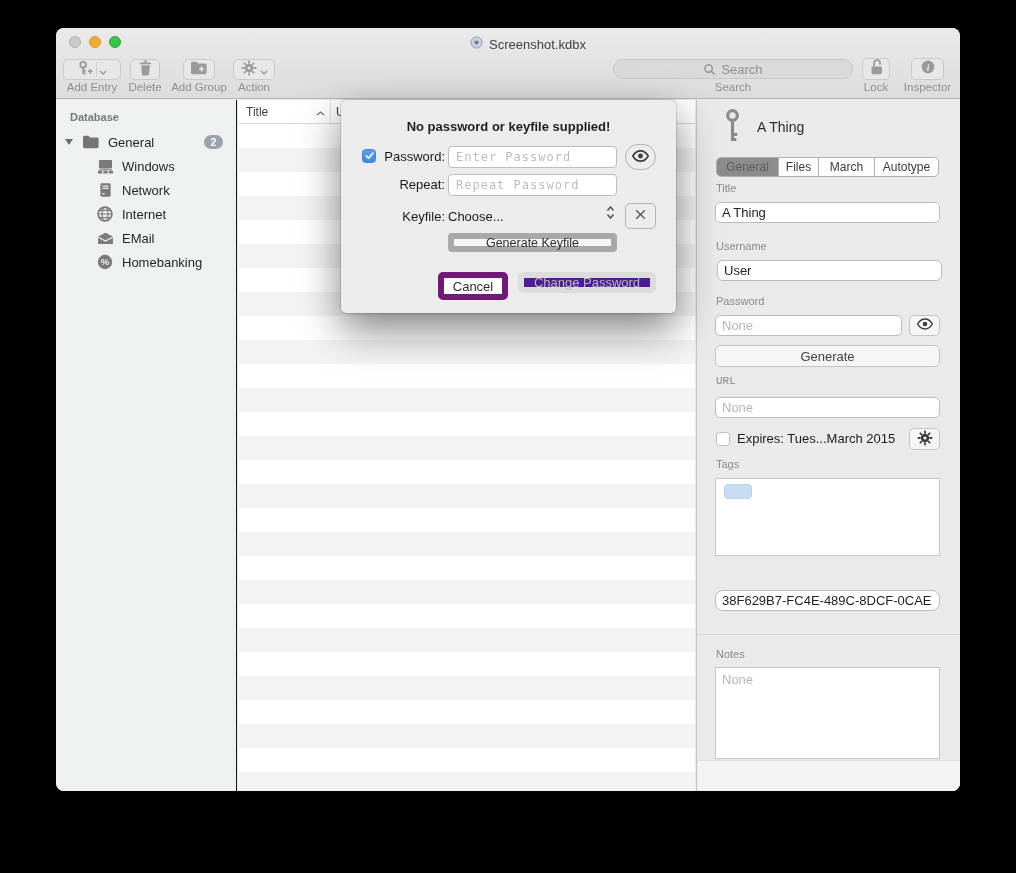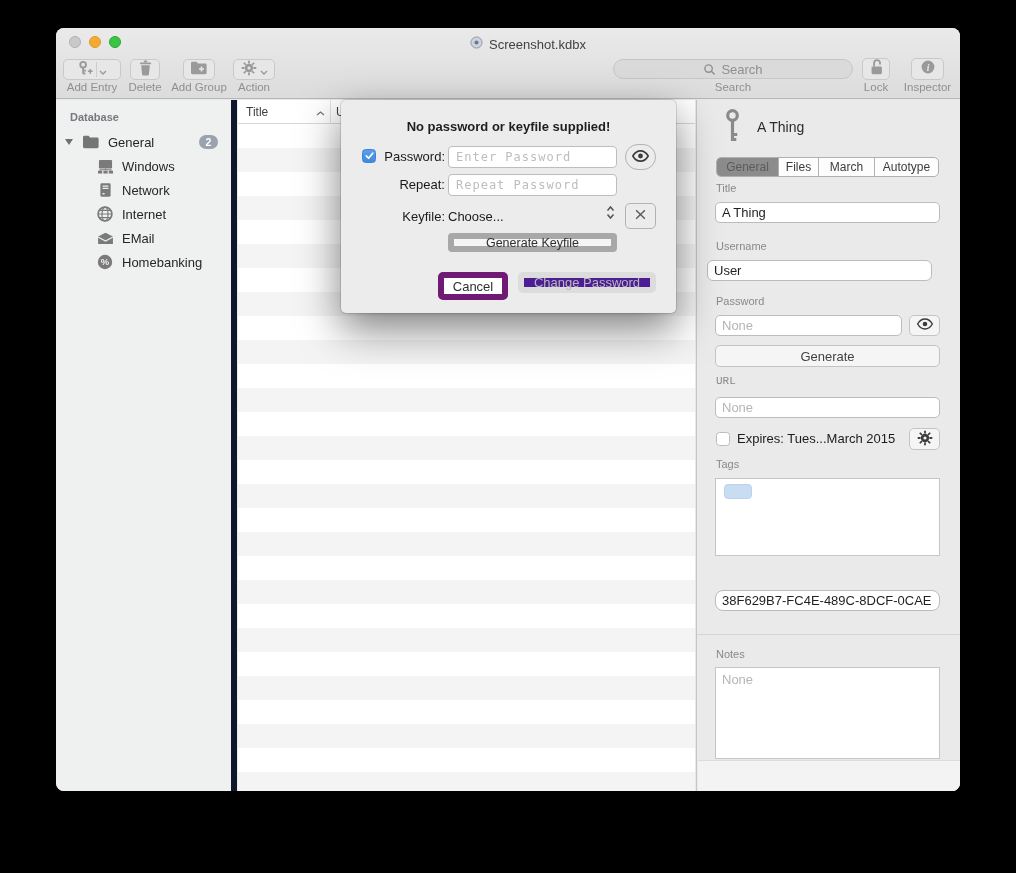--- a/index.html
+++ b/index.html
@@ -30,21 +30,21 @@
   .split-div { width:1px; height:15px; background:#cdcdcd; margin:0 2px; }
   .search-pill { position:absolute; left:557px; top:31px; width:240px; height:20px;
                  border-radius:10px; background:#dadada; border:1px solid #c6c6c6;
                  display:flex; align-items:center; justify-content:center; gap:5px;
                  color:#8f8f8f; font-size:13px; }
 
   
   .content { position:absolute; left:0; top:72px; width:904px; height:691px; }
 
   .sidebar { position:absolute; left:0; top:0; width:181px; height:691px;
-             background:#eff0f0; border-right:6px solid #0f172a; }
+             background:#eff0f0; border-right:1px solid #0f172a; }
   .sb-header { margin:11px 0 7px 14px; font-size:11px; font-weight:bold; color:#75797d; }
   .sb-row { height:24px; display:flex; align-items:center; font-size:13px; color:#262626; }
   .sb-root { padding-left:9px; }
   .sb-child { padding-left:40px; }
   .disc { width:0; height:0; border-left:4.5px solid transparent;
           border-right:4.5px solid transparent; border-top:6px solid #6e6e6e; margin-right:9px; }
   .sb-icon { width:18px; display:flex; justify-content:center; margin-right:8px; }
   .badge { margin-left:auto; margin-right:13px; min-width:19px; height:14px; border-radius:7px;
            background:var(--badge,#9aa2ad); color:#fff; font-size:10.5px; font-weight:bold;
            display:flex; align-items:center; justify-content:center; padding:0 5px; }
@@ -326,21 +326,21 @@
         <div class="seg-item sel" style="width:62px;">General</div>
         <div class="seg-item" style="width:40px;">Files</div>
         <div class="seg-item" style="width:56px;">March</div>
         <div class="seg-item" style="flex:1;">Autotype</div>
       </div>
 
       <div class="ins-label" style="left:19px; top:82px;">Title</div>
       <input class="fld" style="left: 18px; top: 102px; width: 225px;" value="A Thing">
 
       <div class="ins-label" style="left:19px; top:140px;">Username</div>
-      <input class="fld" style="left: 10px; top: 160px; width: 225px; border-radius: 6px;" value="User">
+      <input class="fld" style="left: 20px; top: 160px; width: 225px; border-radius: 6px;" value="User">
 
       <div class="ins-label" style="left:19px; top:195px;">Password</div>
       <input class="fld" style="left: 18px; top: 215px; width: 187px;" placeholder="None">
       <div class="sq-btn" style="left:212px; top:215px; width:31px; height:21px;">
         <span>
           <svg width="18" height="12" viewBox="0 0 22 14">
               <path d="M11 1 C5.5 1 2 7 2 7 C2 7 5.5 13 11 13 C16.5 13 20 7 20 7 C20 7 16.5 1 11 1 Z" fill="none" stroke="#3c3c3c" stroke-width="1.8"></path>
               <circle cx="11" cy="7" r="2.8" fill="#3c3c3c"></circle>
             </svg>
         </span>

